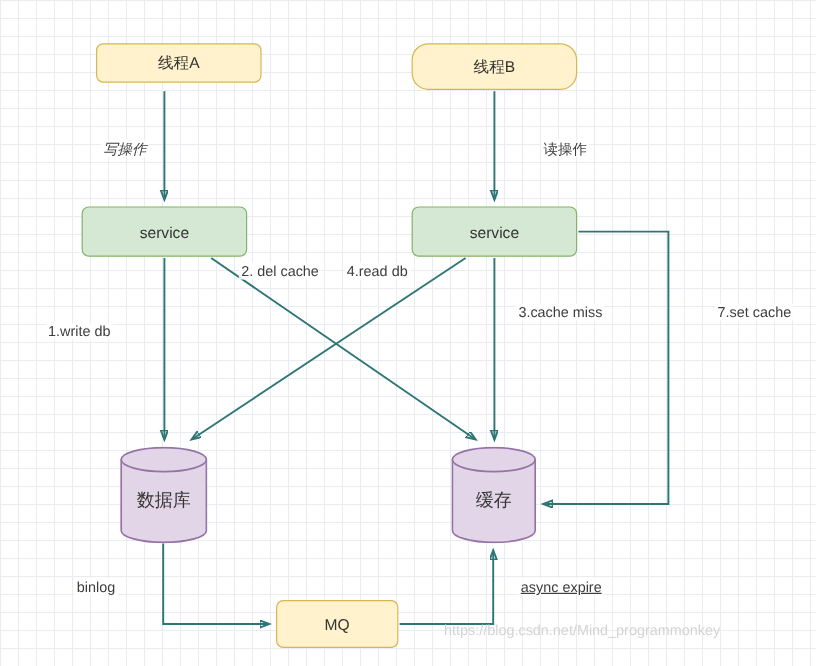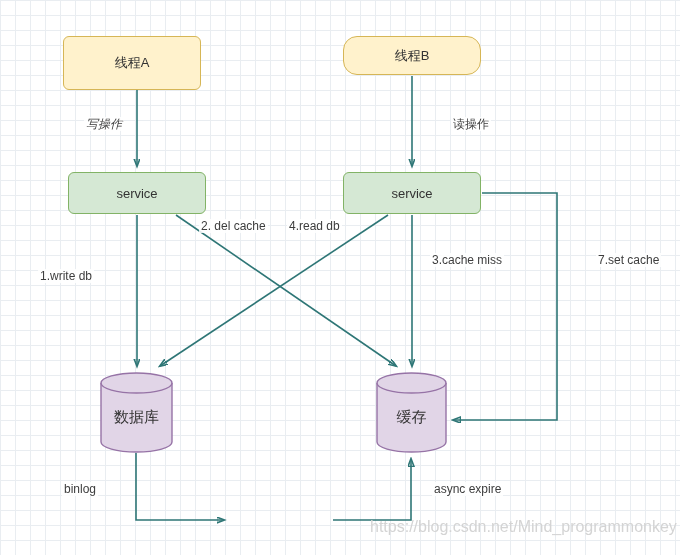--- a/index.html
+++ b/index.html
@@ -22,21 +22,21 @@
     font-size:15px;color:#333;
   }
   .edge-label{
     position:absolute;font-size:12px;color:#3d3d3d;white-space:nowrap;
     background:rgba(255,255,255,0.85);padding:0 2px;line-height:14px;
   }
   #edges{position:absolute;left:0;top:0;width:680px;height:555px;pointer-events:none;}
   #edges path{fill:none;stroke:#2e7676;stroke-width:1.6px;}
   #watermark{
     position:absolute;left:370px;top:518px;width:306px;
-    font-size:16px;color:#d4d4d4;white-space:nowrap;
+    font-size:12px;color:#d4d4d4;white-space:nowrap;
   }
 </style>
 </head>
 <body>
 
 <div id="canvas">
 
   <svg id="edges" width="680" height="555" viewBox="0 0 680 555">
     <defs>
       <marker id="arrow" markerWidth="10" markerHeight="8" refX="7.5" refY="3" orient="auto" markerUnits="userSpaceOnUse">
@@ -47,21 +47,21 @@
     <path d="M412,76 L412,166" marker-end="url(#arrow)"></path>
     <path d="M137,215 L137,366" marker-end="url(#arrow)"></path>
     <path d="M176,215 L396,366" marker-end="url(#arrow)"></path>
     <path d="M388,215 L160,366" marker-end="url(#arrow)"></path>
     <path d="M412,215 L412,366" marker-end="url(#arrow)"></path>
     <path d="M482,193 L557,193 L557,420 L453,420" marker-end="url(#arrow)"></path>
     <path d="M136,453 L136,520 L224,520" marker-end="url(#arrow)"></path>
     <path d="M333,520 L411,520 L411,459" marker-end="url(#arrow)"></path>
   </svg>
 
-  <div class="node yellow" style="left:63px;top:36px;width:138px;height:54px;text-align:right;">
+  <div class="node yellow" style="left:80px;top:36px;width:138px;height:33px;text-align:right;">
     <span>线程A</span>
   </div>
 
   <div class="node yellow" style="left:343px;top:36px;width:138px;height:39px;border-radius:14px;">
     <span>线程B</span>
   </div>
 
   <div class="node green" style="left:68px;top:172px;width:138px;height:42px;">
     <span>service</span>
   </div>
@@ -79,26 +79,29 @@
   </div>
 
   <div class="cyl" style="left:376px;top:372px;width:71px;height:81px;">
     <svg width="71" height="81" viewBox="0 0 71 81">
       <path d="M1,11 L1,70 A34.5,10 0 0 0 70,70 L70,11" fill="#e1d5e7" stroke="#9673a6" stroke-width="1.4"></path>
       <ellipse cx="35.5" cy="11" rx="34.5" ry="10" fill="#e1d5e7" stroke="#9673a6" stroke-width="1.4"></ellipse>
     </svg>
     <div class="cyl-label">缓存</div>
   </div>
 
+  <div class="node yellow" style="left:230px;top:500px;width:102px;height:40px;">
+    <span>MQ</span>
+  </div>
 
   <div class="edge-label" style="left:84px;top:117px;font-style:italic;">写操作</div>
   <div class="edge-label" style="left:451px;top:117px;">读操作</div>
   <div class="edge-label" style="left:199px;top:219px;">2. del cache</div>
   <div class="edge-label" style="left:287px;top:219px;">4.read db</div>
   <div class="edge-label" style="left:38px;top:253px;margin-top:16px;">1.write db</div>
   <div class="edge-label" style="left:430px;top:253px;">3.cache miss</div>
   <div class="edge-label" style="left:596px;top:253px;">7.set cache</div>
   <div class="edge-label" style="left:62px;top:482px;">binlog</div>
-  <div class="edge-label" style="left:432px;top:482px;">async expire</div>
+  <div class="edge-label" style="left:432px;top:482px;text-decoration:underline;">async expire</div>
 
   <div id="watermark">https://blog.csdn.net/Mind_programmonkey</div>
 
 </div>
 
 </body></html>

